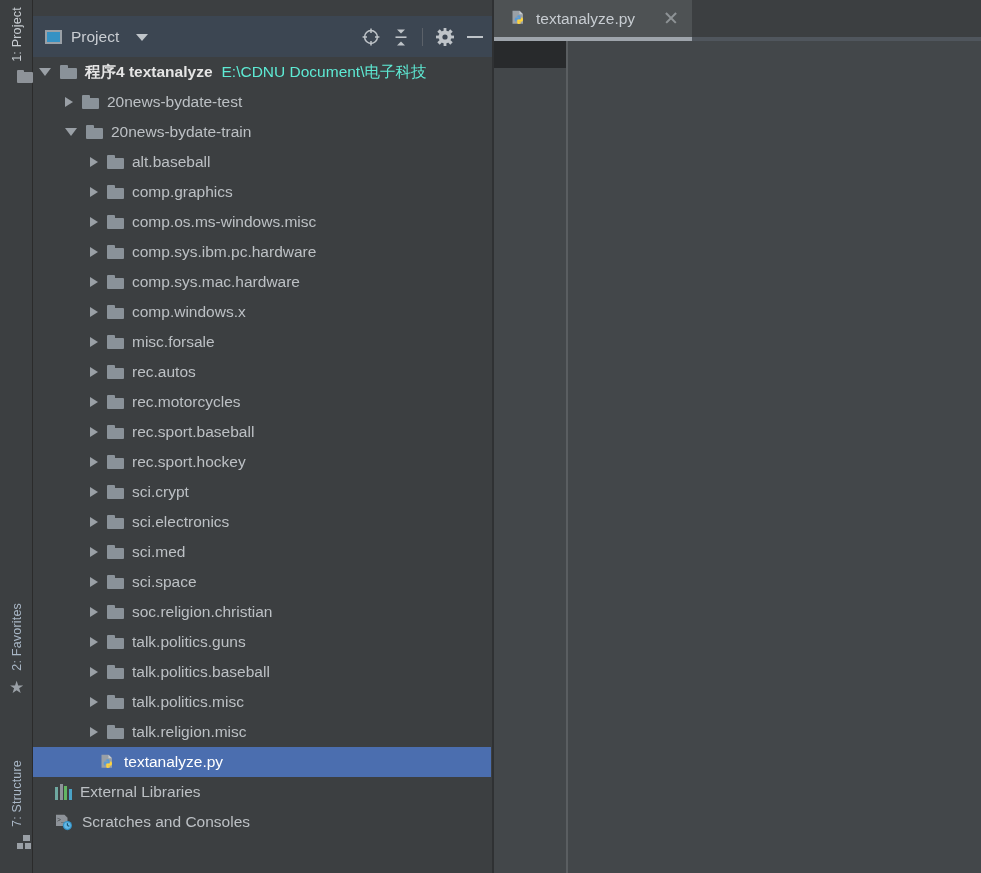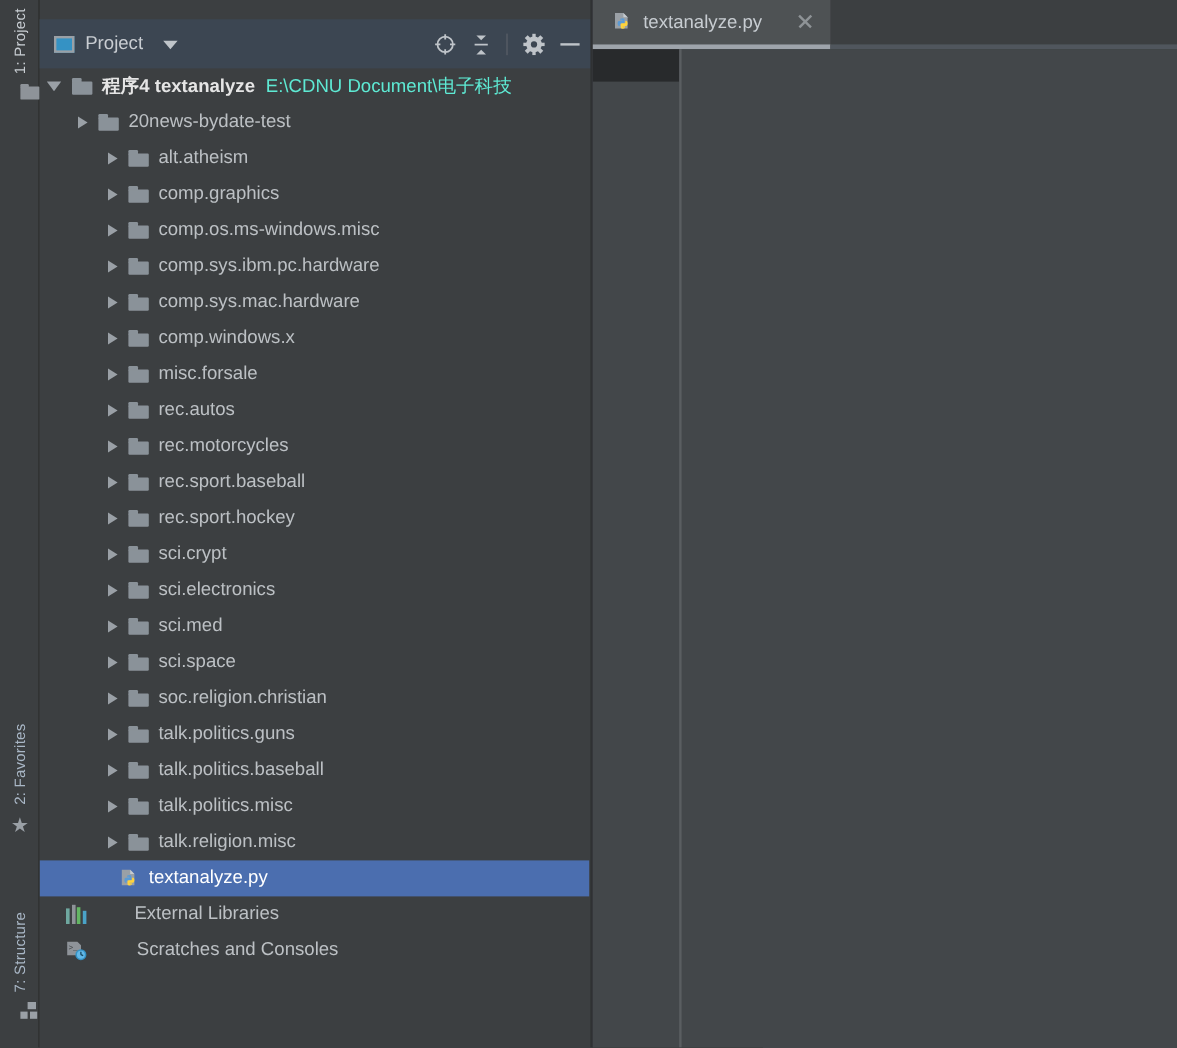--- a/index.html
+++ b/index.html
@@ -131,21 +131,21 @@
   
   .libs-ic { flex:0 0 auto; width:17px; height:16px; position:relative; margin-left: 0px; display:flex; align-items:flex-end; gap:1.5px;}
   .libs-ic b { display:block; width:3px; background:#9aa0a6; }
   
   .scr-ic { flex:0 0 auto; width:19px; height:17px; position:relative; margin-left: 0px;}
 
   .indent-0 { padding-left: 6px; }
   .indent-1 { padding-left: 32px; }
   .indent-2 { padding-left: 57px; }
   .indent-file { padding-left: 57px; }
-  .indent-lib { padding-left: 22px; gap: 32px; }
+  .indent-lib { padding-left: 22px; }
 
   
   .h-scroll {
     position:absolute; left: 0px; bottom: 0px; width: 460px; height: 7px;
     background: transparent;
   }
   .h-scroll .thumb {
     position:absolute; left: 0px; top: 1px; height: 6px; width: 178px;
     background: #787b7e; border-radius: 0px;
   }
@@ -299,25 +299,30 @@
         <span class="lbl root">程序4 textanalyze</span>
         <span class="lbl path">E:\CDNU Document\电子科技</span>
       </div>
 
       <div class="row indent-1">
         <span class="arrow"></span>
         <span class="folder-ic"></span>
         <span class="lbl">20news-bydate-test</span>
       </div>
 
-
-      <div class="row indent-2">
-        <span class="arrow"></span>
-        <span class="folder-ic"></span>
-        <span class="lbl">alt.atheism</span>
+      <div class="row indent-1">
+        <span class="arrow open"></span>
+        <span class="folder-ic"></span>
+        <span class="lbl">20news-bydate-train</span>
+      </div>
+
+      <div class="row indent-2">
+        <span class="arrow"></span>
+        <span class="folder-ic"></span>
+        <span class="lbl">alt.baseball</span>
       </div>
 
       <div class="row indent-2">
         <span class="arrow"></span>
         <span class="folder-ic"></span>
         <span class="lbl">comp.graphics</span>
       </div>
 
       <div class="row indent-2">
         <span class="arrow"></span>

